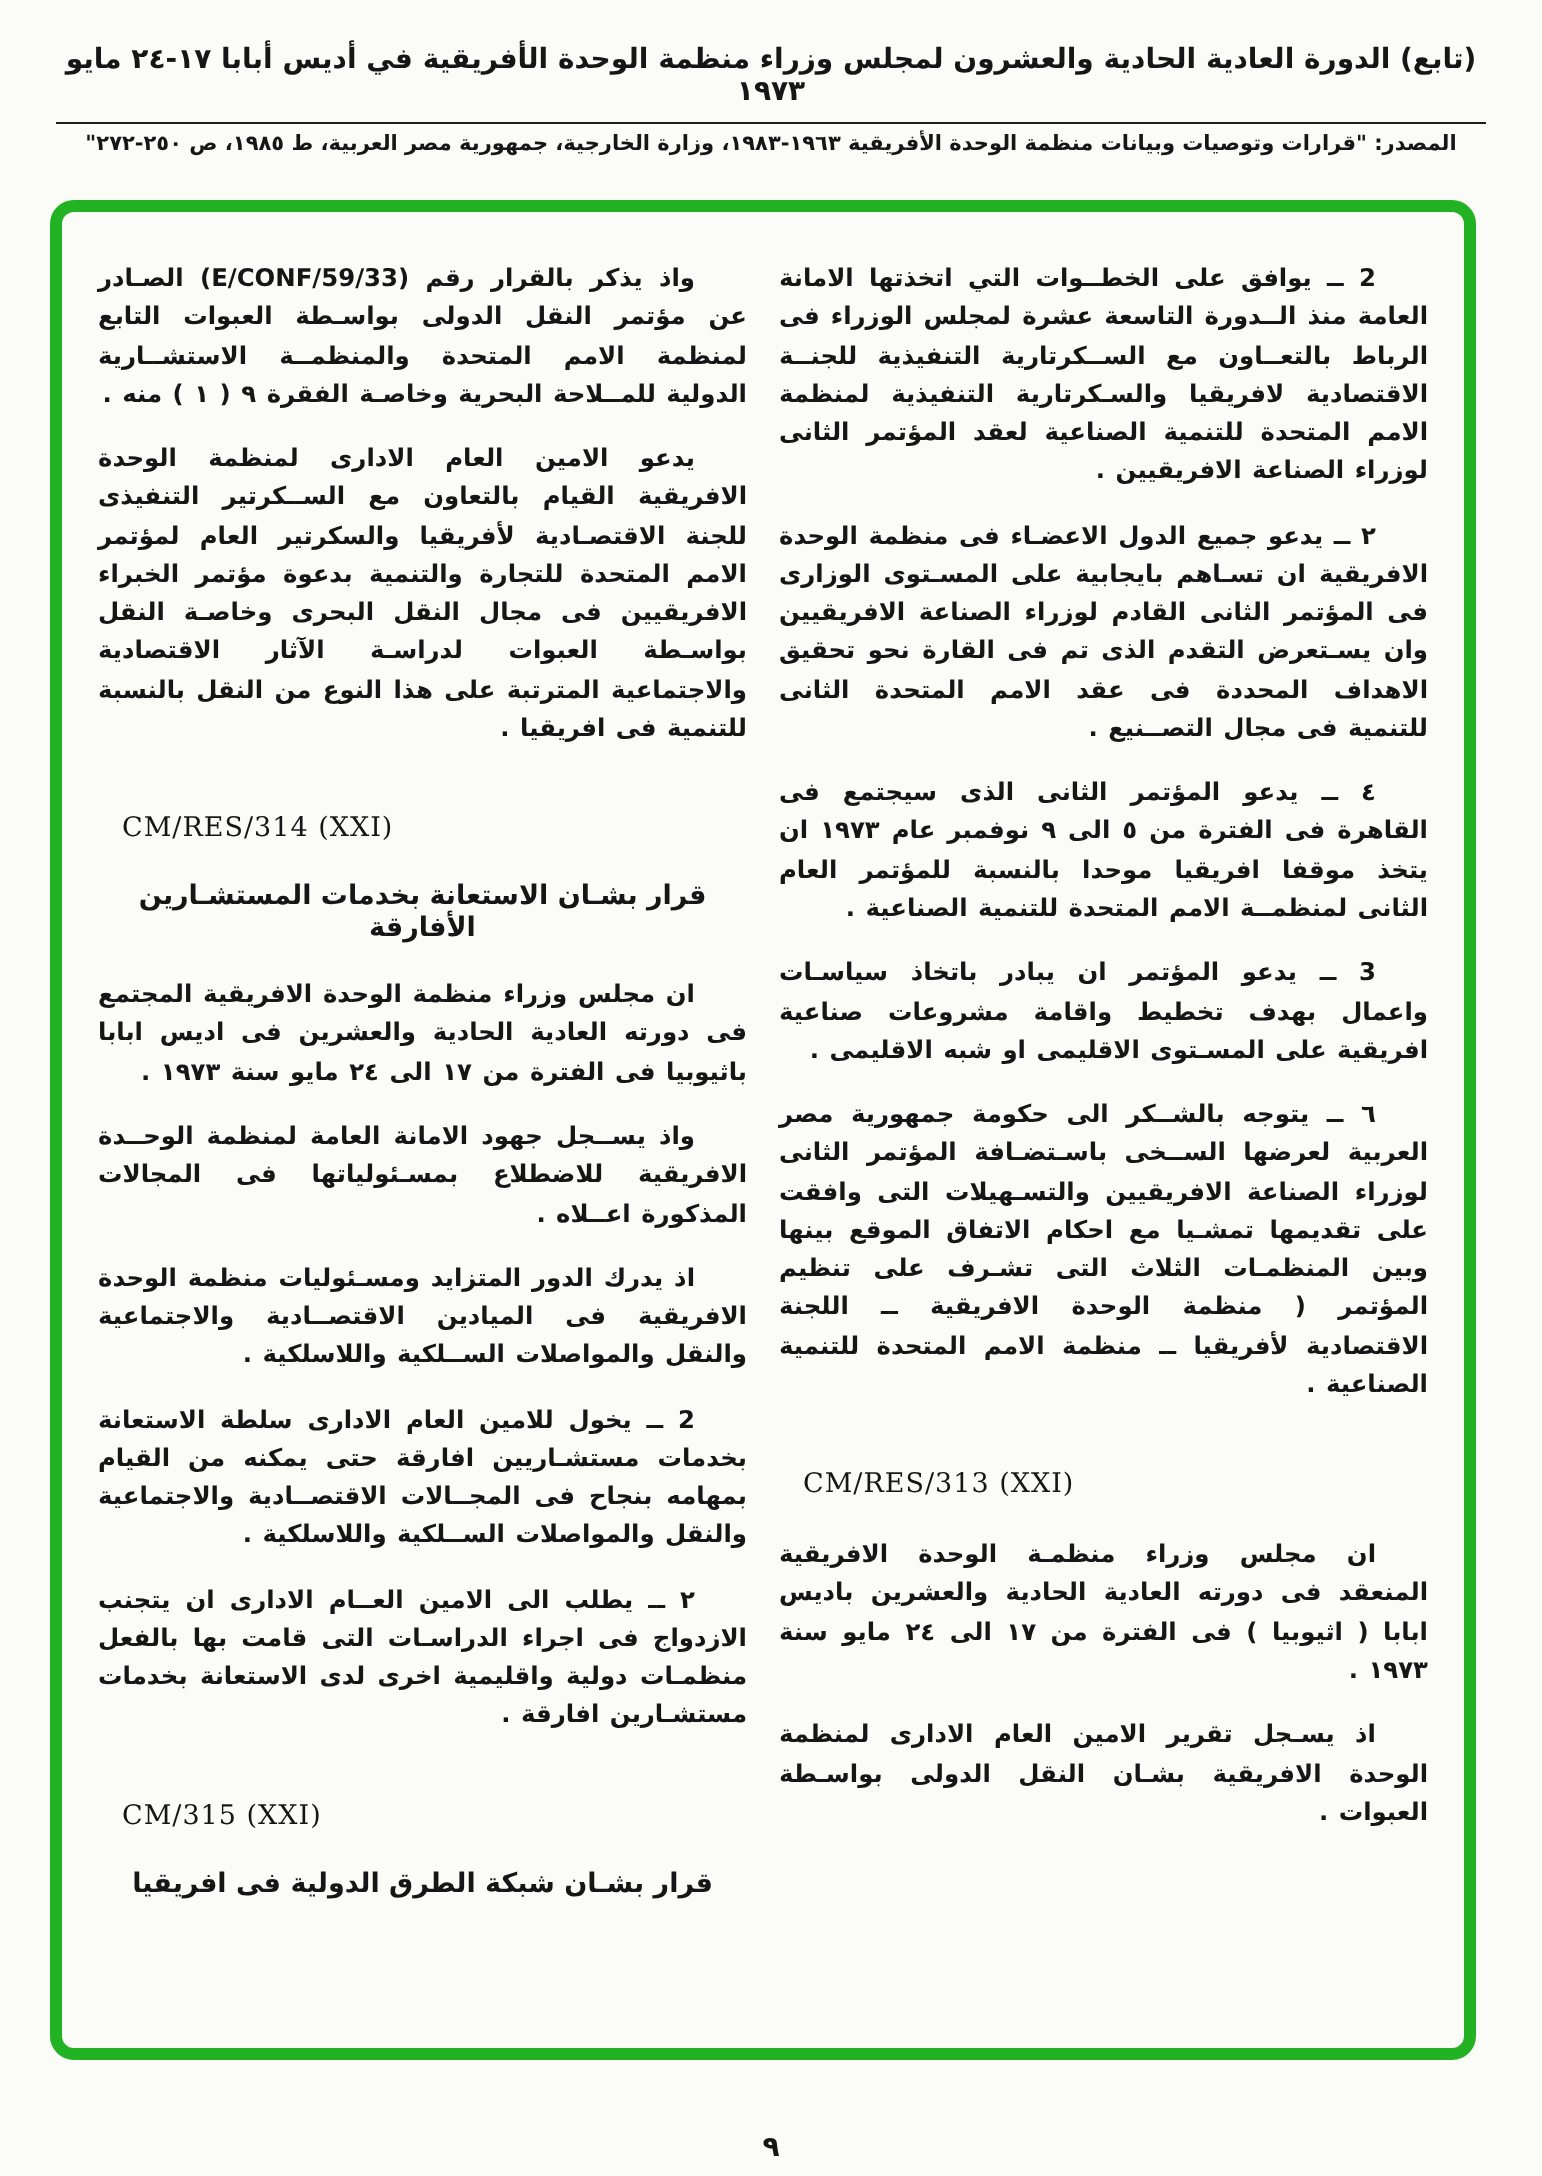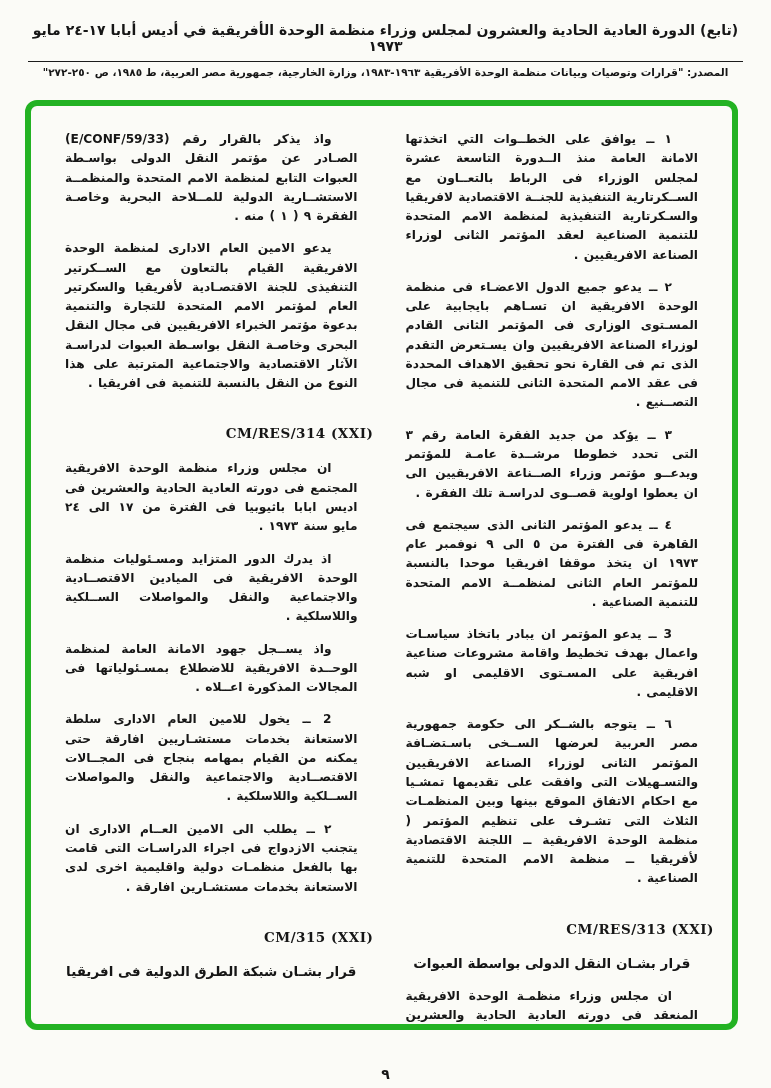--- a/index.html
+++ b/index.html
@@ -23,26 +23,26 @@
     overflow:hidden;background:transparent;box-sizing:content-box;
   }
   .columns{
     display:flex;direction:rtl;gap:16px;
     padding:24px 18px 0;height:100%;box-sizing:border-box;
   }
   .col{flex:1;min-width:0;}
   .para{
     direction:rtl;font-size:12.2px;font-weight:bold;
     line-height:1.58;text-align:justify;text-indent:26px;
-    margin:0 16px 13px;word-spacing:1px;
+    margin:0 0 13px;word-spacing:1px;
   }
   .res-code{
-    direction:ltr;text-align:right;
+    direction:ltr;text-align:left;
     font-family:"DejaVu Serif",serif;font-size:13.5px;
-    letter-spacing:.5px;margin:32px 0 18px;font-weight:bold;
+    letter-spacing:.5px;margin:32px 12px 18px;
   }
   .res-title{
     direction:rtl;text-align:center;
     font-size:13.5px;font-weight:bold;margin:0 0 16px;
   }
   .page-number{
     position:absolute;bottom:6px;left:0;right:0;
     text-align:center;font-size:14px;font-weight:bold;
   }
 </style>
@@ -51,38 +51,37 @@
 
 <div class="page-header">
   <div class="header-line1">(تابع) الدورة العادية الحادية والعشرون لمجلس وزراء منظمة الوحدة الأفريقية في أديس أبابا ١٧-٢٤ مايو ١٩٧٣</div>
   <hr class="header-rule">
   <div class="header-source">المصدر: "قرارات وتوصيات وبيانات منظمة الوحدة الأفريقية ١٩٦٣-١٩٨٣، وزارة الخارجية، جمهورية مصر العربية، ط ١٩٨٥، ص ٢٥٠-٢٧٢"</div>
 </div>
 
 <div class="content-frame" style="border-color: rgb(35, 178, 35);">
   <div class="columns">
     <div class="col">
-        <p class="para">١ ــ يوافق على الخطــوات التي اتخذتها الامانة العامة منذ الــدورة التاسعة عشرة لمجلس الوزراء فى الرباط بالتعــاون مع الســكرتارية التنفيذية للجنــة الاقتصادية لافريقيا والسـكرتارية التنفيذية لمنظمة الامم المتحدة للتنمية الصناعية لعقد المؤتمر الثانى لوزراء الصناعة الافريقيين .</p>
+        <p class="para">2 ــ يوافق على الخطــوات التي اتخذتها الامانة العامة منذ الــدورة التاسعة عشرة لمجلس الوزراء فى الرباط بالتعــاون مع الســكرتارية التنفيذية للجنــة الاقتصادية لافريقيا والسـكرتارية التنفيذية لمنظمة الامم المتحدة للتنمية الصناعية لعقد المؤتمر الثانى لوزراء الصناعة الافريقيين .</p>
         <p class="para">٢ ــ يدعو جميع الدول الاعضـاء فى منظمة الوحدة الافريقية ان تسـاهم بايجابية على المسـتوى الوزارى فى المؤتمر الثانى القادم لوزراء الصناعة الافريقيين وان يسـتعرض التقدم الذى تم فى القارة نحو تحقيق الاهداف المحددة فى عقد الامم المتحدة الثانى للتنمية فى مجال التصــنيع .</p>
-        <p class="para">٣ ــ يؤكد من جديد الفقرة العامة رقم ٣ التى تحدد خطوطا مرشــدة عامـة للمؤتمر ويدعــو مؤتمر وزراء الصــناعة الافريقيين الى ان يعطوا اولوية قصــوى لدراسـة تلك الفقرة .</p>
         <p class="para">٤ ــ يدعو المؤتمر الثانى الذى سيجتمع فى القاهرة فى الفترة من ٥ الى ٩ نوفمبر عام ١٩٧٣ ان يتخذ موقفا افريقيا موحدا بالنسبة للمؤتمر العام الثانى لمنظمــة الامم المتحدة للتنمية الصناعية .</p>
         <p class="para">3 ــ يدعو المؤتمر ان يبادر باتخاذ سياسـات واعمال بهدف تخطيط واقامة مشروعات صناعية افريقية على المسـتوى الاقليمى او شبه الاقليمى .</p>
         <p class="para">٦ ــ يتوجه بالشــكر الى حكومة جمهورية مصر العربية لعرضها الســخى باسـتضـافة المؤتمر الثانى لوزراء الصناعة الافريقيين والتسـهيلات التى وافقت على تقديمها تمشـيا مع احكام الاتفاق الموقع بينها وبين المنظمـات الثلاث التى تشـرف على تنظيم المؤتمر ( منظمة الوحدة الافريقية ــ اللجنة الاقتصادية لأفريقيا ــ منظمة الامم المتحدة للتنمية الصناعية .</p>
         <div class="res-code">CM/RES/313 (XXI)</div>
-        <div class="res-title">قرار بشـان النقل الدولى بواسطة العبوات</div>
         <p class="para">ان مجلس وزراء منظمـة الوحدة الافريقية المنعقد فى دورته العادية الحادية والعشرين باديس ابابا ( اثيوبيا ) فى الفترة من ١٧ الى ٢٤ مايو سنة ١٩٧٣ .</p>
         <p class="para">اذ يسـجل تقرير الامين العام الادارى لمنظمة الوحدة الافريقية بشـان النقل الدولى بواسـطة العبوات .</p>
       </div>
     <div class="col">
         <p class="para">واذ يذكر بالقرار رقم (E/CONF/59/33) الصـادر عن مؤتمر النقل الدولى بواسـطة العبوات التابع لمنظمة الامم المتحدة والمنظمــة الاستشــارية الدولية للمــلاحة البحرية وخاصـة الفقرة ٩ ( ١ ) منه .</p>
         <p class="para">يدعو الامين العام الادارى لمنظمة الوحدة الافريقية القيام بالتعاون مع الســكرتير التنفيذى للجنة الاقتصـادية لأفريقيا والسكرتير العام لمؤتمر الامم المتحدة للتجارة والتنمية بدعوة مؤتمر الخبراء الافريقيين فى مجال النقل البحرى وخاصـة النقل بواسـطة العبوات لدراسـة الآثار الاقتصادية والاجتماعية المترتبة على هذا النوع من النقل بالنسبة للتنمية فى افريقيا .</p>
         <div class="res-code">CM/RES/314 (XXI)</div>
+        <div class="res-title">قرار بشـان الاستعانة بخدمات المستشـارين الأفارقة</div>
         <p class="para">ان مجلس وزراء منظمة الوحدة الافريقية المجتمع فى دورته العادية الحادية والعشرين فى اديس ابابا باثيوبيا فى الفترة من ١٧ الى ٢٤ مايو سنة ١٩٧٣ .</p>
+        <p class="para">واذ يســجل جهود الامانة العامة لمنظمة الوحــدة الافريقية للاضطلاع بمسـئولياتها فى المجالات المذكورة اعــلاه .</p>
         <p class="para">اذ يدرك الدور المتزايد ومسـئوليات منظمة الوحدة الافريقية فى الميادين الاقتصــادية والاجتماعية والنقل والمواصلات الســلكية واللاسلكية .</p>
-        <p class="para">واذ يســجل جهود الامانة العامة لمنظمة الوحــدة الافريقية للاضطلاع بمسـئولياتها فى المجالات المذكورة اعــلاه .</p>
         <p class="para">2 ــ يخول للامين العام الادارى سلطة الاستعانة بخدمات مستشـاريين افارقة حتى يمكنه من القيام بمهامه بنجاح فى المجــالات الاقتصــادية والاجتماعية والنقل والمواصلات الســلكية واللاسلكية .</p>
         <p class="para">٢ ــ يطلب الى الامين العــام الادارى ان يتجنب الازدواج فى اجراء الدراسـات التى قامت بها بالفعل منظمـات دولية واقليمية اخرى لدى الاستعانة بخدمات مستشـارين افارقة .</p>
         <div class="res-code">CM/315 (XXI)</div>
         <div class="res-title">قرار بشـان شبكة الطرق الدولية فى افريقيا</div>
       </div>
   </div>
 </div>
 
 <div class="page-number">٩</div>
 

